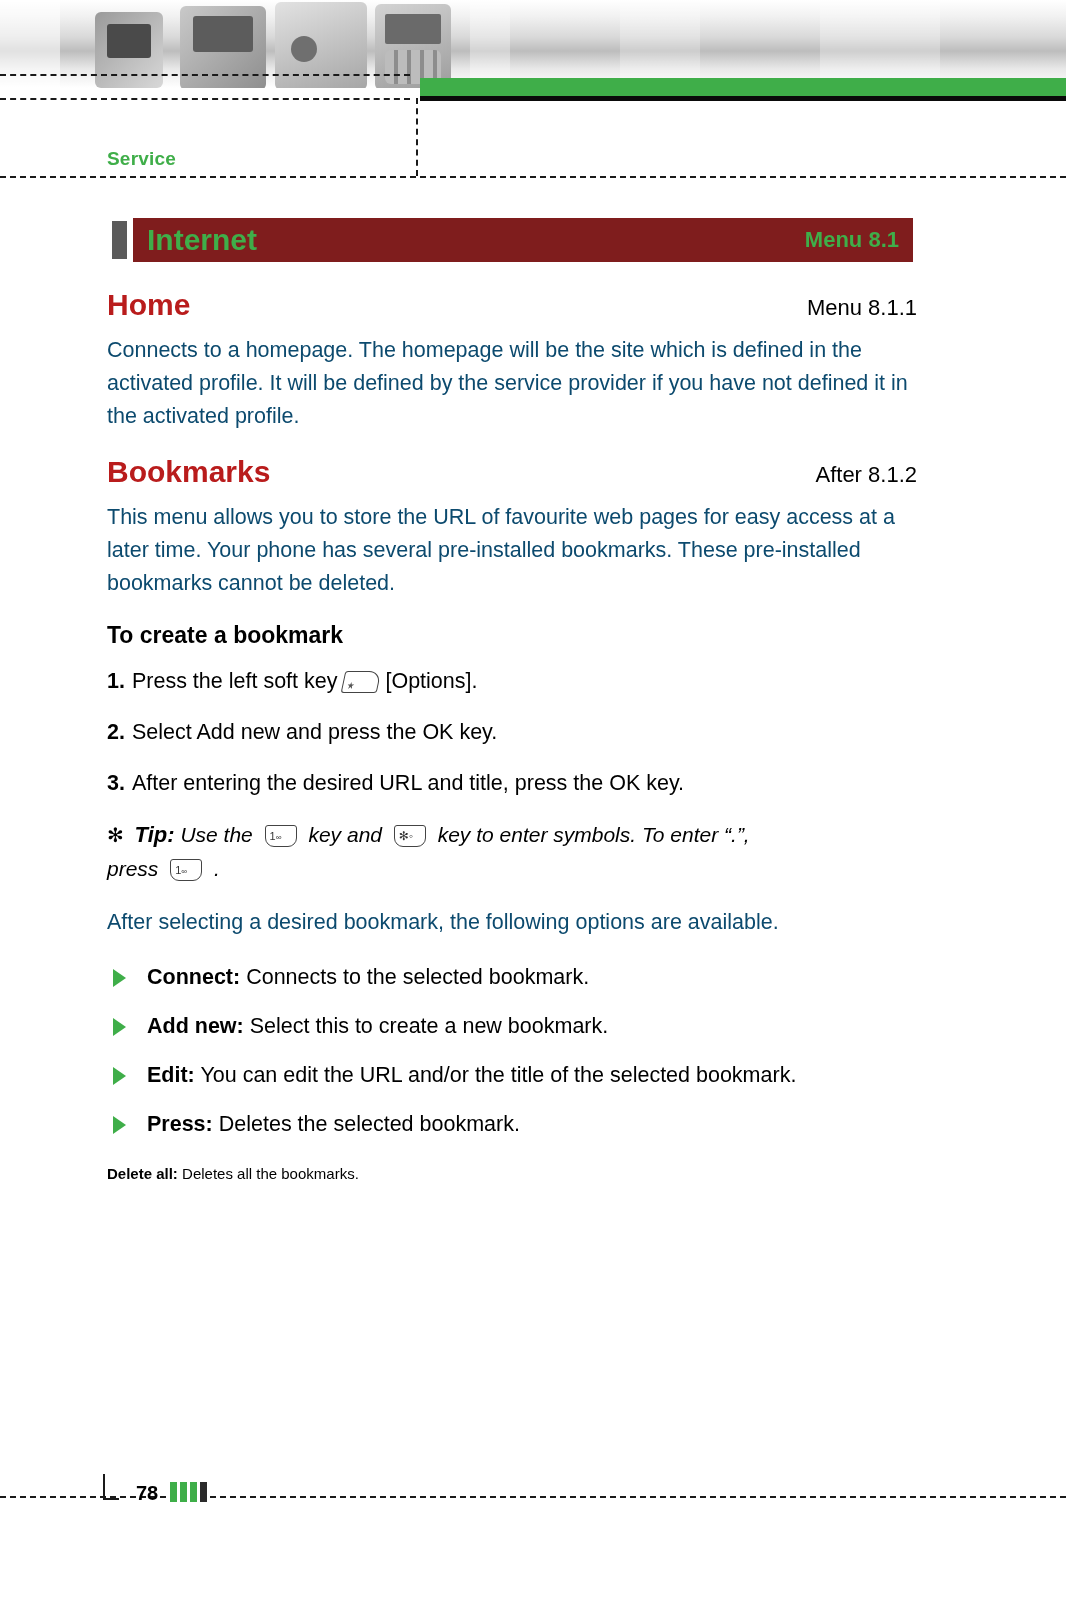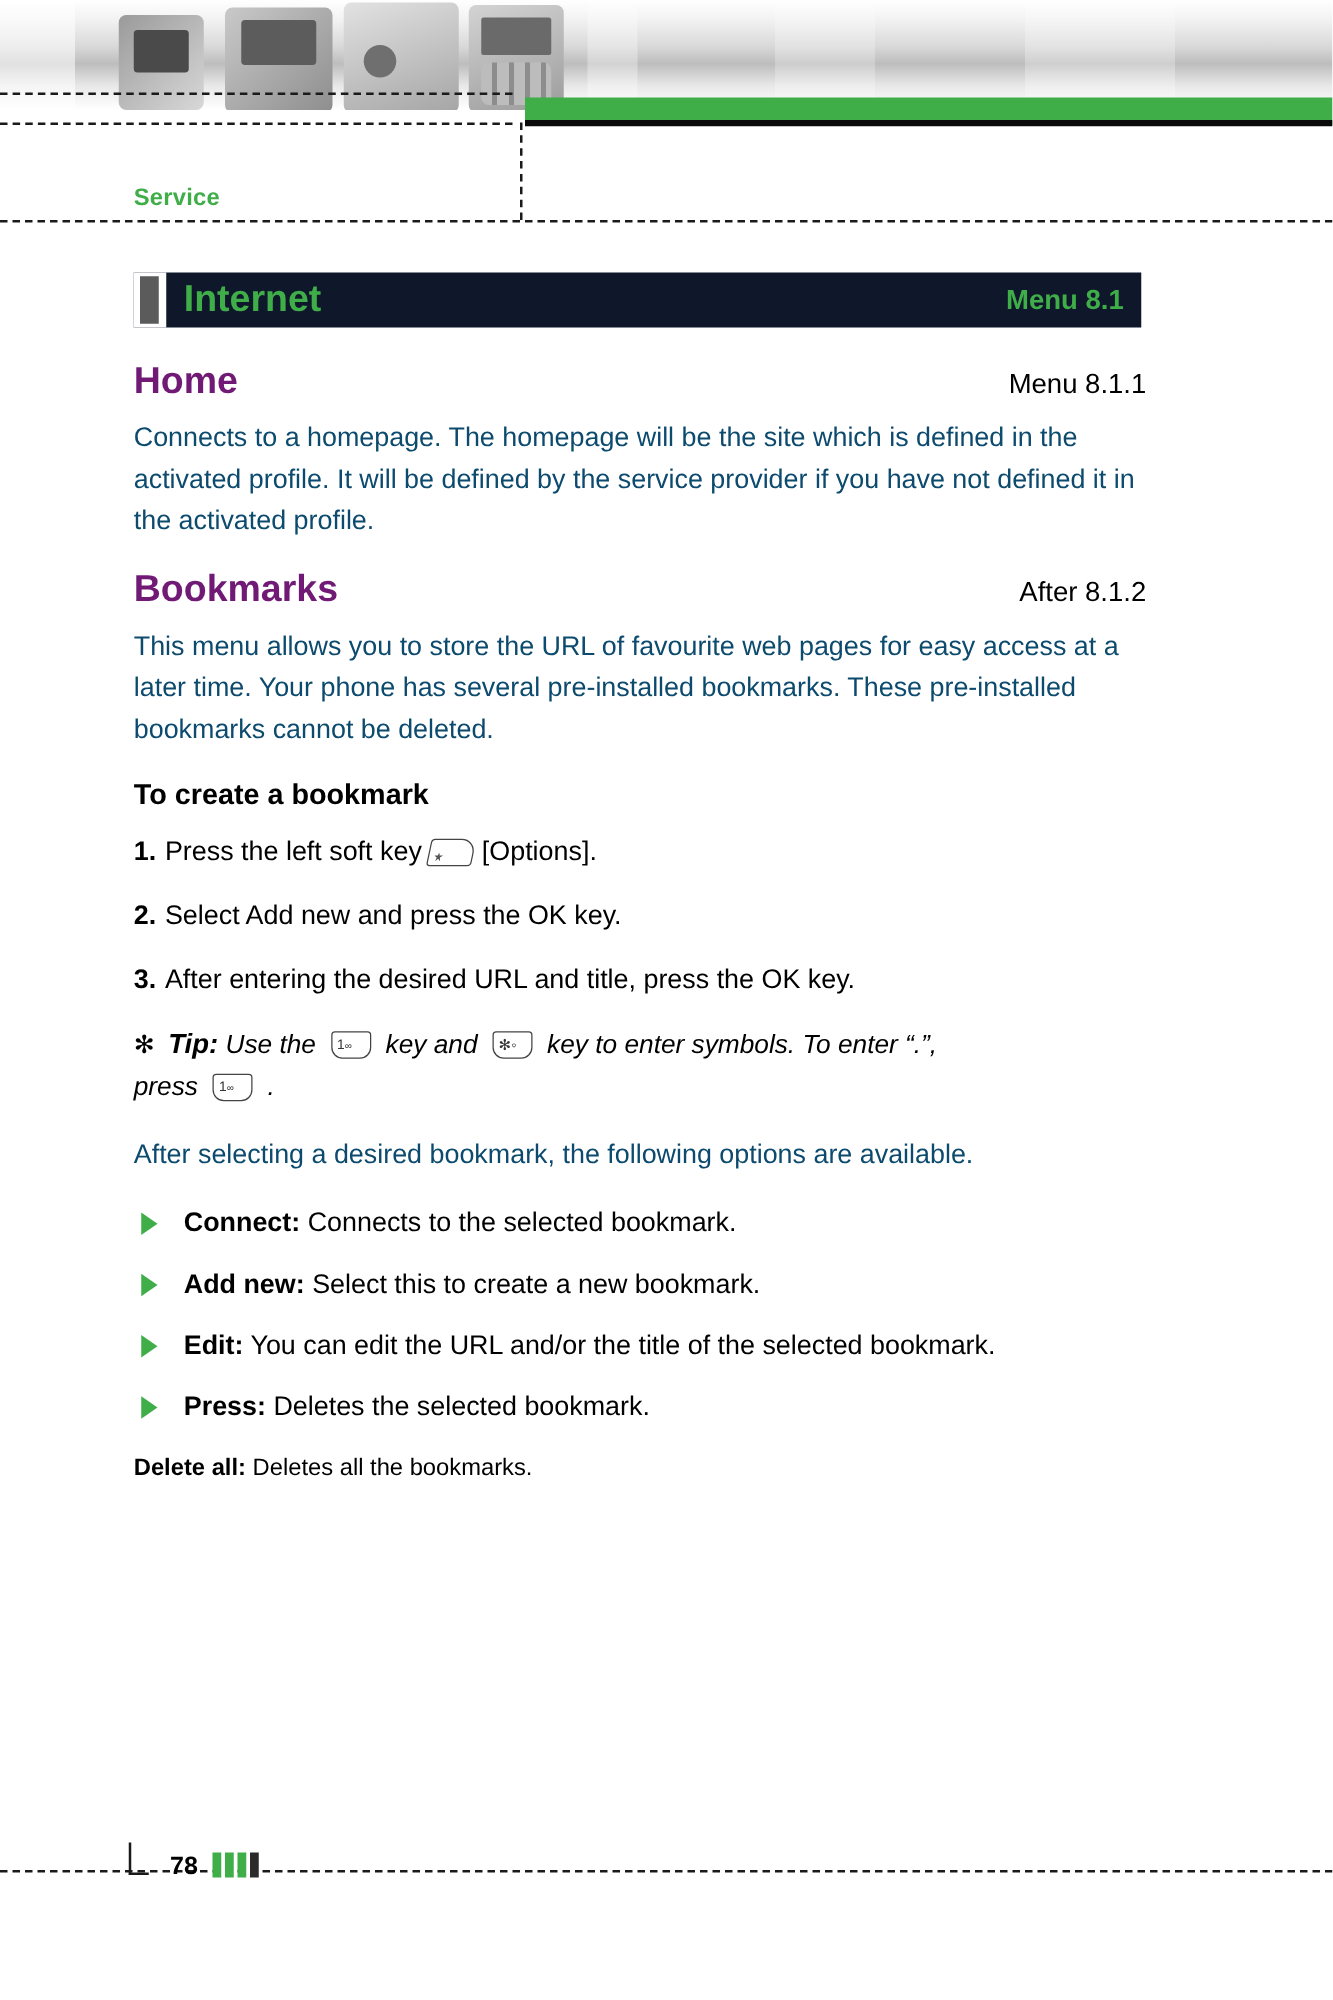--- a/index.html
+++ b/index.html
@@ -88,21 +88,21 @@
     position: absolute;
     left: 107px;
     top: 218px;
     width: 810px;
   }
 
   
   .title-bar {
     position: relative;
     height: 44px;
-    background: #0f172a;
+    background: #7f1d1d;
     display: flex;
     align-items: center;
     margin-bottom: 26px;
     width: 806px;
   }
   .title-bar .sq {
     width: 26px;
     height: 44px;
     background: #ffffff;
     position: relative;
@@ -133,21 +133,21 @@
   .section-head {
     display: flex;
     align-items: baseline;
     justify-content: space-between;
     margin-top: 22px;
     margin-bottom: 12px;
   }
   .section-head .h {
     font-size: 30px;
     font-weight: bold;
-    color: #701a75;
+    color: #b91c1c;
   }
   .section-head .ref {
     font-size: 22px;
     color: #000;
   }
 
   p.body {
     font-size: 21.5px;
     line-height: 33px;
     margin: 0 0 22px 0;
@@ -238,21 +238,21 @@
     left: 6px;
     top: 8px;
     width: 0; height: 0;
     border-left: 13px solid #3fae49;
     border-top: 9px solid transparent;
     border-bottom: 9px solid transparent;
   }
   .bullet b { font-weight: bold; }
 
   .plain-bold-line {
-    font-size: 19px;
+    font-size: 15px;
     line-height: 33px;
     margin: 0 0 16px 0;
   }
 
   
   .footer-dash {
     position: absolute;
     left: 0;
     top: 1496px;
     width: 1066px;

